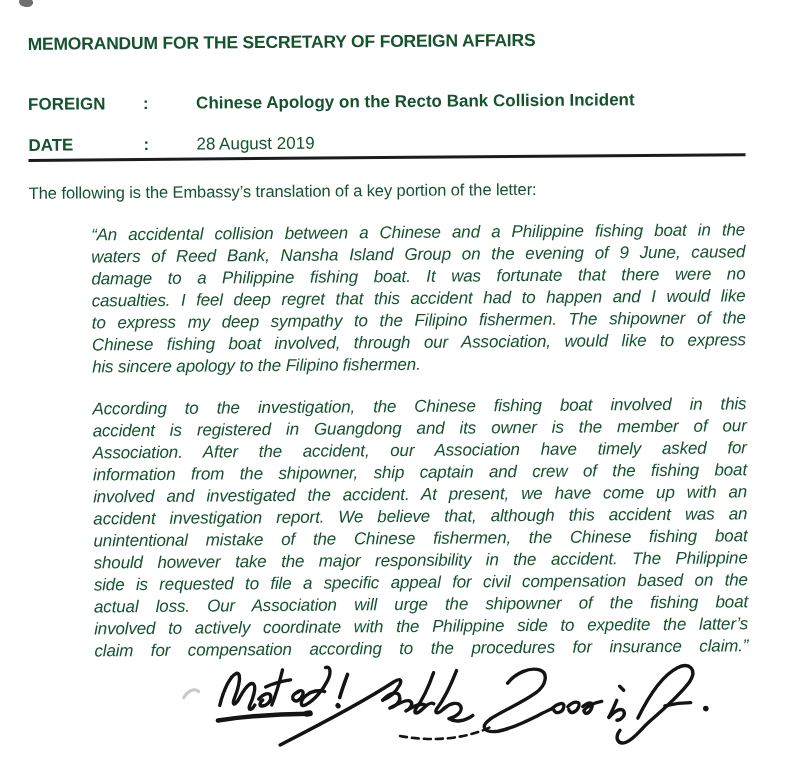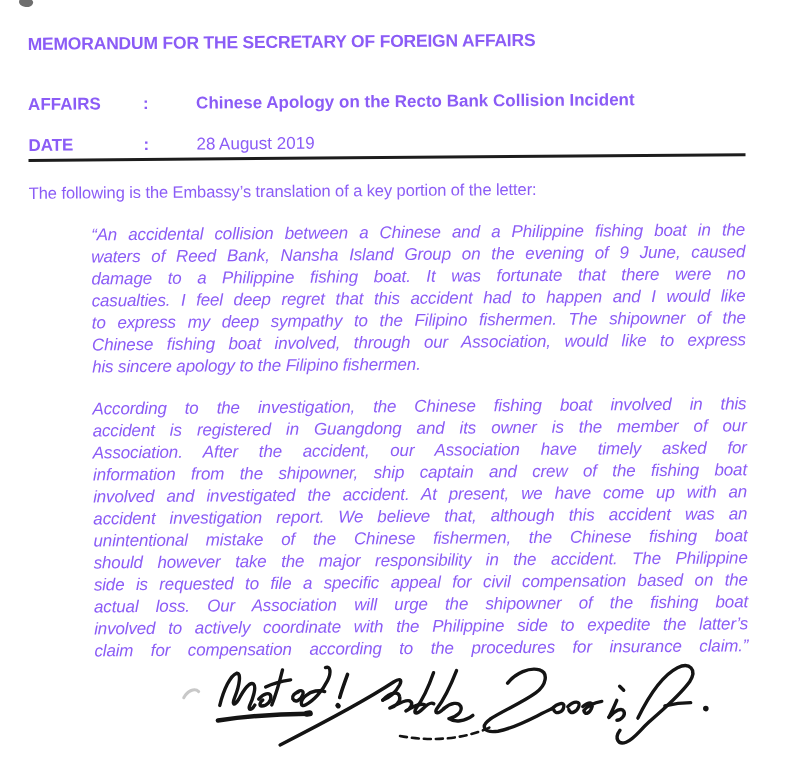--- a/index.html
+++ b/index.html
@@ -1,20 +1,20 @@
 <!DOCTYPE html>
 <html><head>
 <meta charset="utf-8">
 <style>
   html,body{margin:0;padding:0;background:#ffffff;}
   .page{
     position:relative;
     width:794px;height:776px;
     background:#ffffff;
-    color:#8b5cf6;
+    color:#14532d;
     font-family:"Liberation Sans", sans-serif;
     overflow:hidden;
   }
   .scan-speck{
     position:absolute;left:19px;top:-2px;width:14px;height:9px;
     background:#4a4a4a;border-radius:50% 40% 60% 50%;
     transform:rotate(12deg);opacity:.8;
   }
   .sheet{
     position:absolute;inset:0;
@@ -58,21 +58,21 @@
 <body>
 
 <div class="page">
   <div class="scan-speck"></div>
 
   <div class="sheet">
 
     <h1 class="memo-title">MEMORANDUM FOR THE SECRETARY OF FOREIGN AFFAIRS</h1>
 
     <div class="field-row subject-row">
-      <span class="field-label">AFFAIRS</span>
+      <span class="field-label">FOREIGN</span>
       <span class="field-sep">:</span>
       <span class="field-value">Chinese Apology on the Recto Bank Collision Incident</span>
     </div>
 
     <div class="field-row date-row">
       <span class="field-label">DATE</span>
       <span class="field-sep">:</span>
       <span class="field-value regular">28 August 2019</span>
     </div>
 

